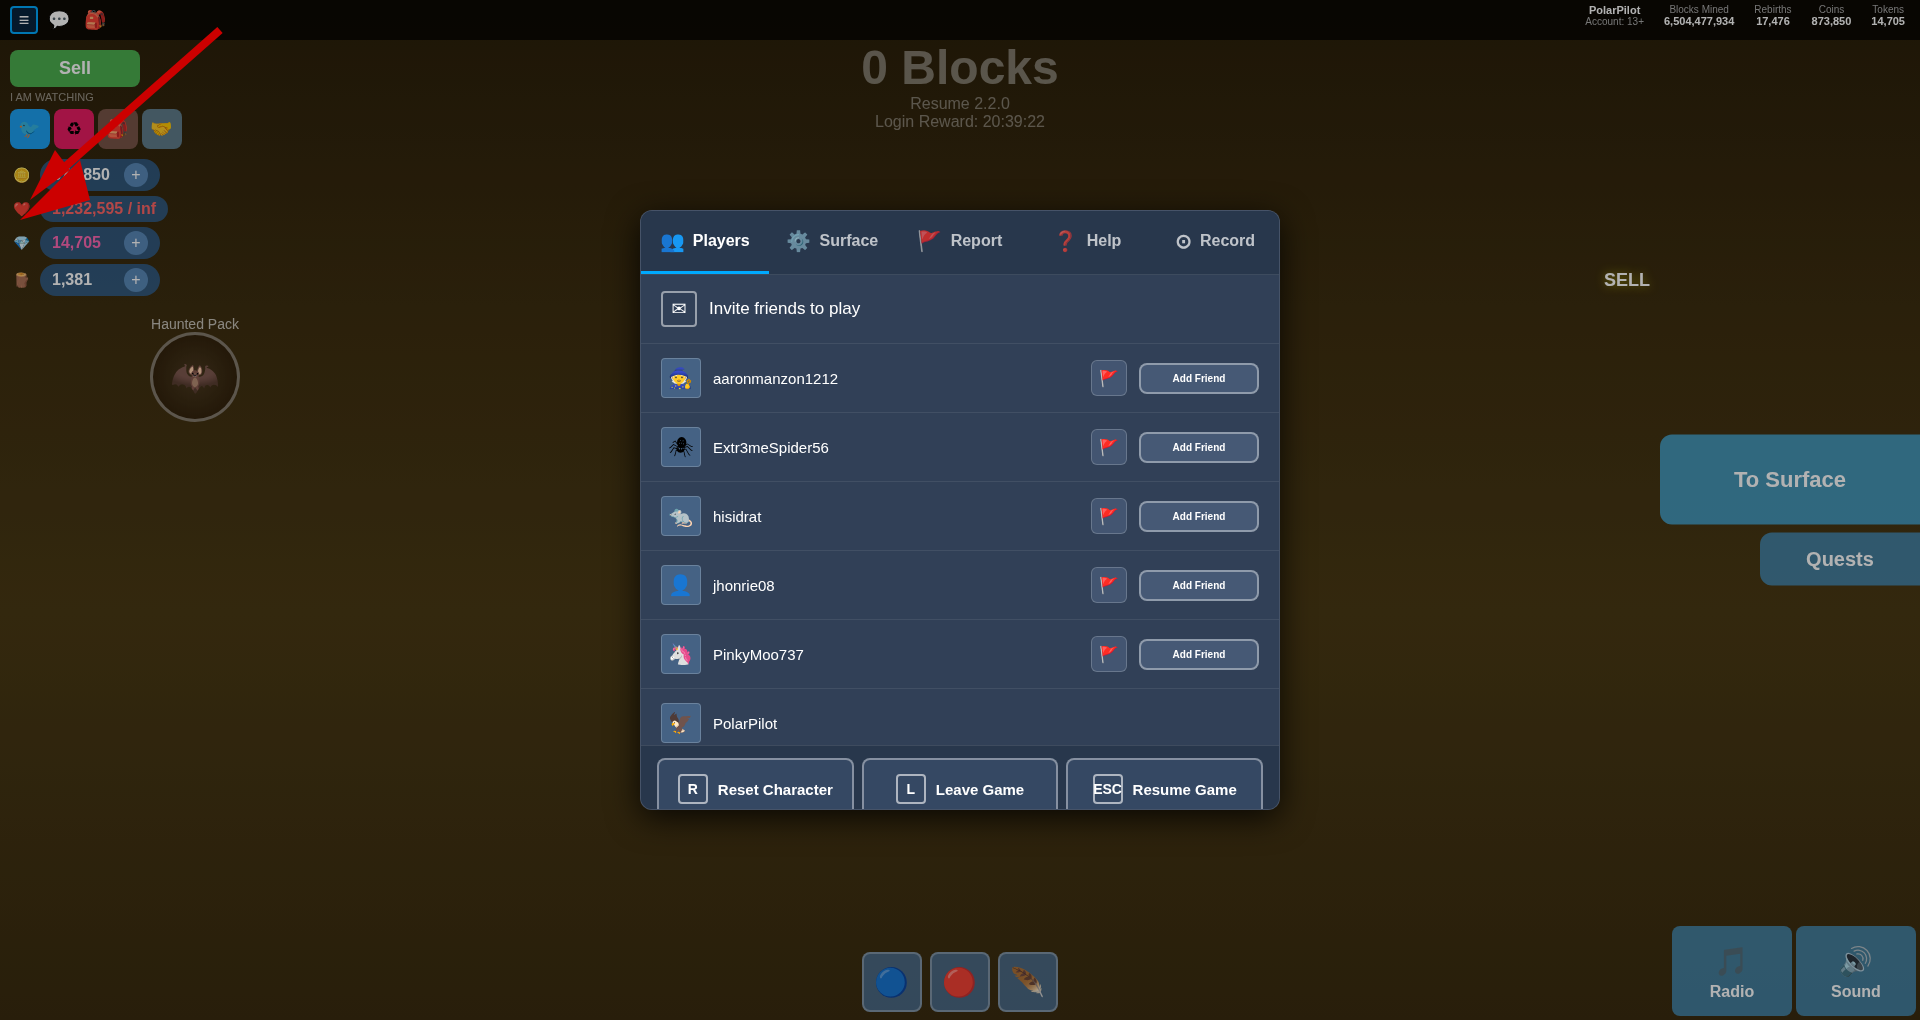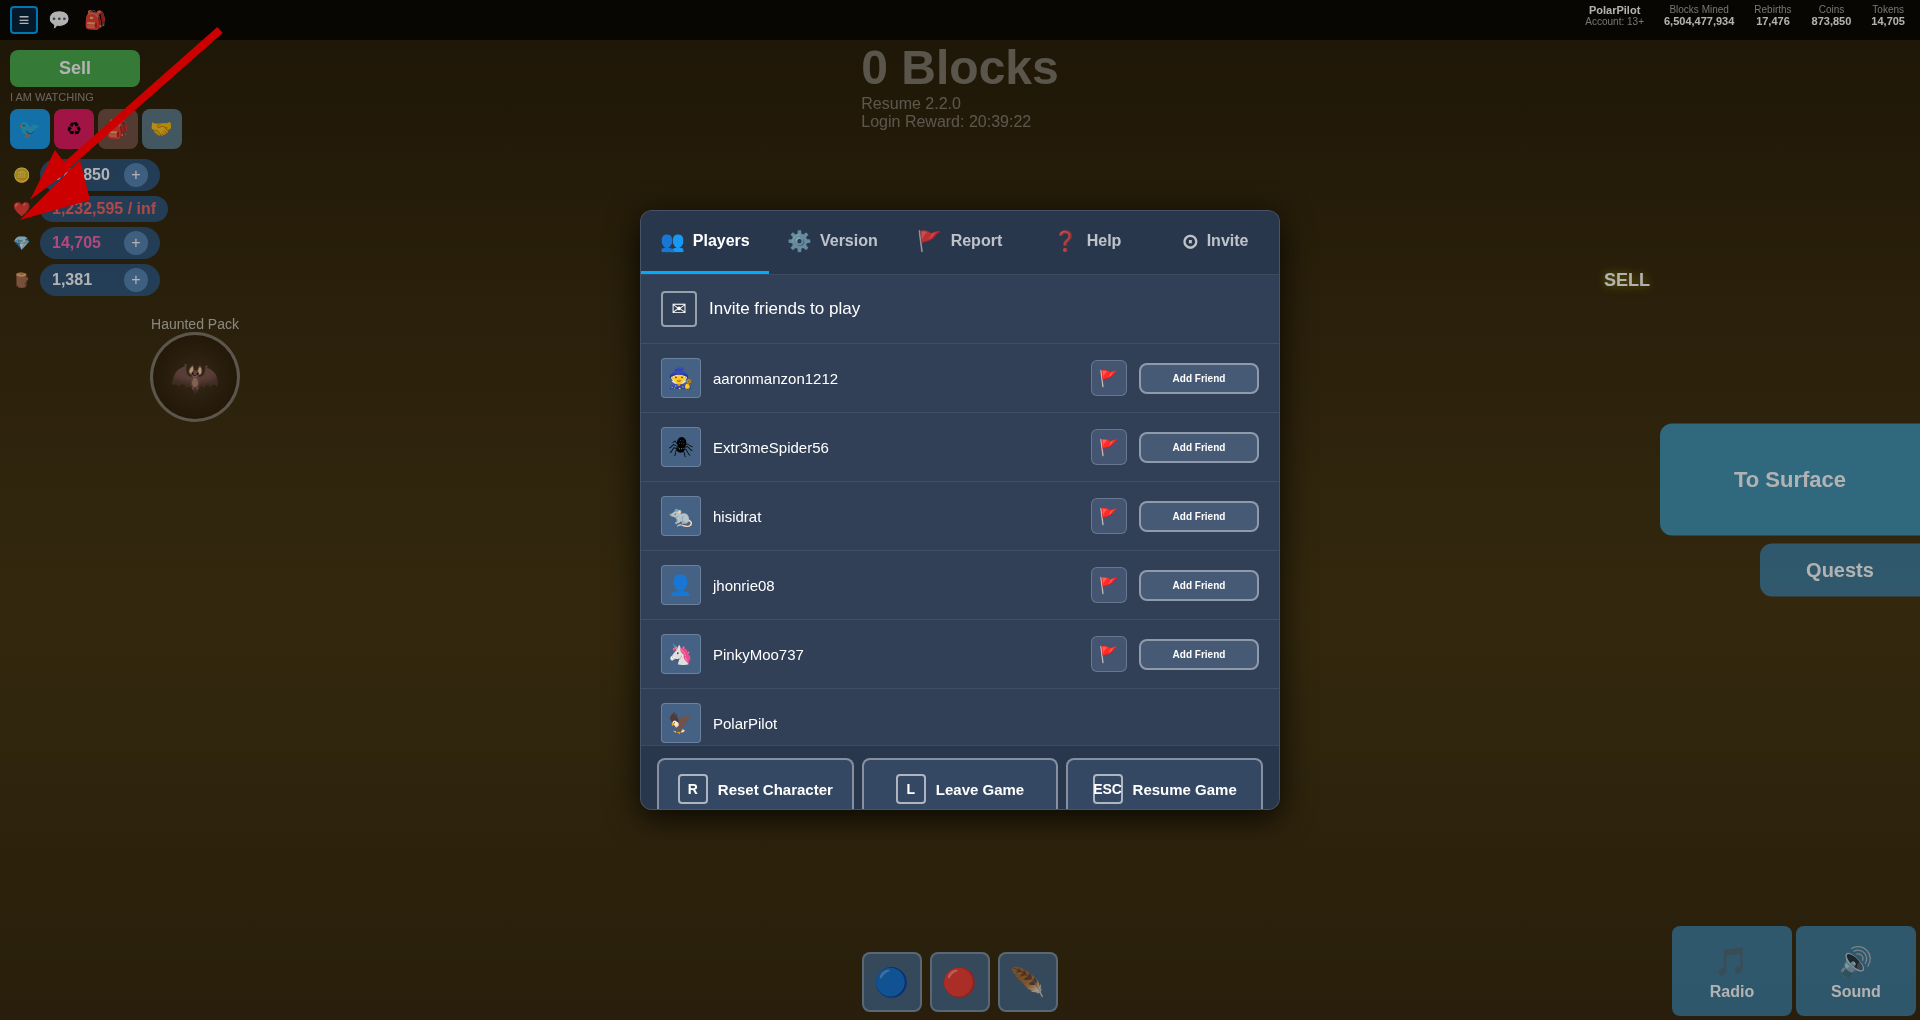--- a/index.html
+++ b/index.html
@@ -82,20 +82,21 @@
       font-weight: bold;
       font-size: 11px;
     }
 
     
     .game-title-area {
       position: absolute;
       top: 40px;
       left: 50%;
       transform: translateX(-50%);
+      text-align: center;
       color: rgba(255,255,255,0.5);
       z-index: 5;
     }
 
     .game-title-area .blocks-count {
       font-size: 48px;
       font-weight: bold;
       color: rgba(255,255,255,0.4);
     }
 
@@ -257,21 +258,21 @@
       font-size: 20px;
       font-weight: bold;
       cursor: pointer;
       min-width: 160px;
       text-align: center;
     }
 
     .to-surface-btn {
       background: rgba(70,160,200,0.9);
       font-size: 22px;
-      padding: 43px 20px;
+      padding: 32px 20px;
       min-width: 260px;
     }
 
     
     .bottom-right {
       position: absolute;
       right: 0;
       bottom: 0;
       z-index: 50;
       display: grid;
@@ -681,33 +682,33 @@
 <div class="modal-overlay">
   <div class="modal">
 
     <div class="modal-tabs">
       <div class="tab active">
         <span class="tab-icon">👥</span>
         <span>Players</span>
       </div>
       <div class="tab">
         <span class="tab-icon">⚙️</span>
-        <span>Version</span>
+        <span>Surface</span>
       </div>
       <div class="tab">
         <span class="tab-icon">🚩</span>
         <span>Report</span>
       </div>
       <div class="tab">
         <span class="tab-icon">❓</span>
         <span>Help</span>
       </div>
       <div class="tab">
         <span class="tab-icon">⊙</span>
-        <span>Invite</span>
+        <span>Record</span>
       </div>
     </div>
 
     <div class="modal-content">
 
       <div class="invite-row">
         <div class="invite-icon">
           <span>✉</span>
         </div>
         <span class="invite-text">Invite friends to play</span>

